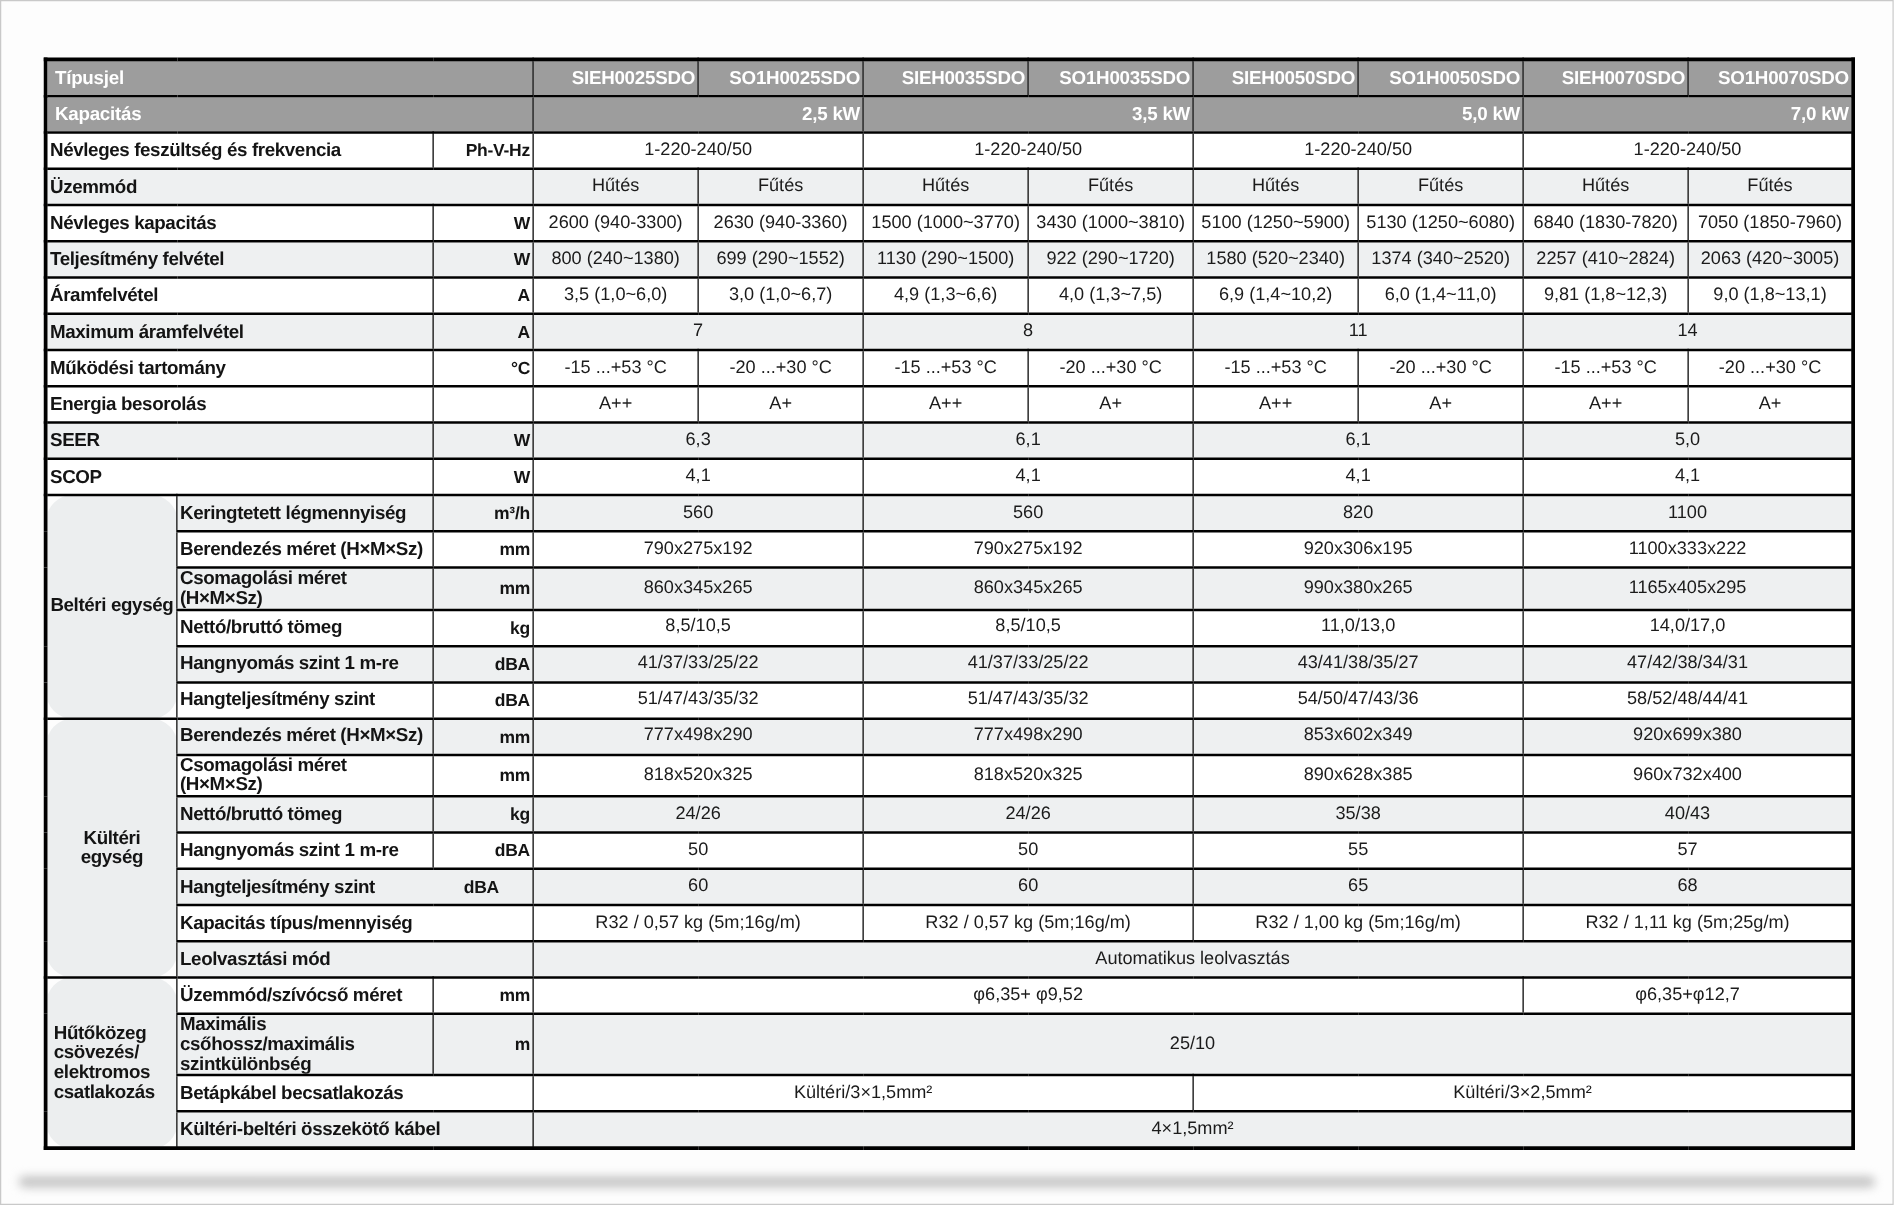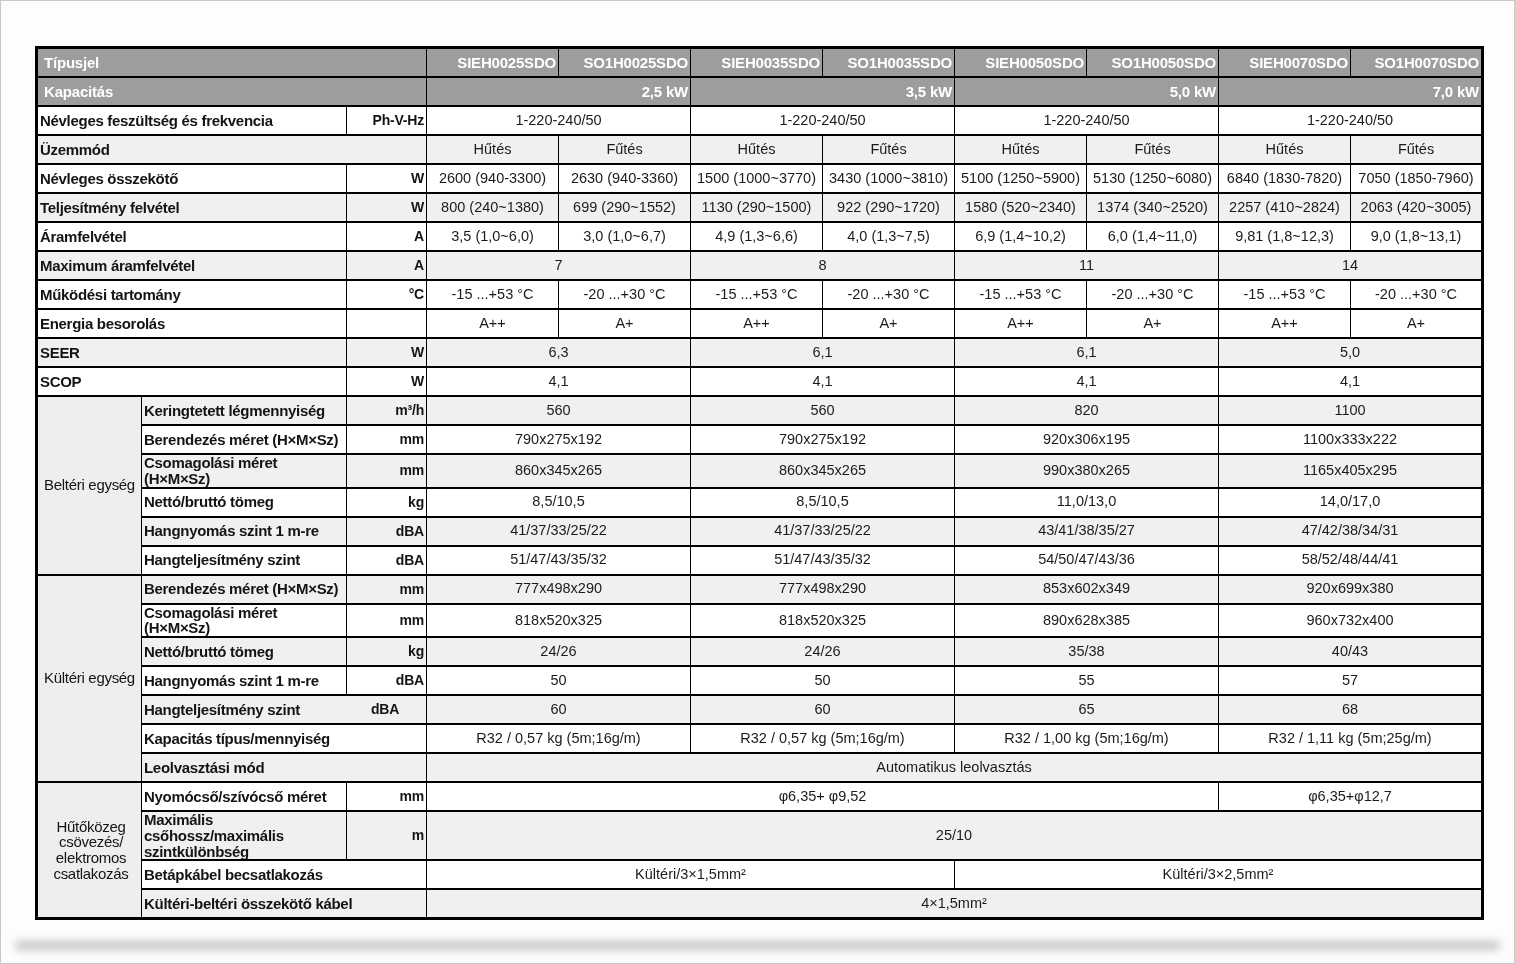--- a/index.html
+++ b/index.html
@@ -26,24 +26,24 @@
     vertical-align:middle;line-height:1.05;
   }
   tr.w td{background:#ffffff;}
   tr.g td{background:#eef0f1;}
   td.hd{
     background:#9d9d9d !important;color:#fff;font-weight:bold;
     font-size:15px;text-align:right;letter-spacing:-0.2px;
   }
   td.hd.tl{text-align:left;padding-left:6px;margin-top:19px;}
   td.sec{
-    background:#eceeef !important;font-weight:normal;font-size:15px;
-    text-align:center;letter-spacing:-0.3px;
-  }
-  td.sec.la{text-align:center;padding-left:5px;}
+    background:#eceeef !important;font-weight:bold;font-size:15px;
+    text-align:center;letter-spacing:-0.3px;border-radius:21px;
+  }
+  td.sec.la{text-align:left;padding-left:5px;}
   td.lbl{
     font-weight:bold;font-size:15px;text-align:left;padding-left:5px;
     letter-spacing:-0.3px;
   }
   td.unit{font-weight:bold;font-size:14px;text-align:right;letter-spacing:-0.2px;}
   td.val{font-size:14.5px;text-align:center;color:#1b1b1b;}
   td.gs{border-left-width:2px;}
   td.tall{height:53px;}
   .flu{display:flex;align-items:center;width:100%;}
   .flu .fl{flex:1;}
@@ -104,21 +104,21 @@
       <td class="val">Fűtés</td>
       <td class="val gs">Hűtés</td>
       <td class="val">Fűtés</td>
       <td class="val gs">Hűtés</td>
       <td class="val">Fűtés</td>
       <td class="val gs">Hűtés</td>
       <td class="val">Fűtés</td>
     </tr>
 
     <tr class="w">
-      <td class="lbl" colspan="2">Névleges összekötő</td>
+      <td class="lbl" colspan="2">Névleges kapacitás</td>
       <td class="unit">W</td>
       <td class="val">2600 (940-3300)</td>
       <td class="val">2630 (940-3360)</td>
       <td class="val gs">1500 (1000~3770)</td>
       <td class="val">3430 (1000~3810)</td>
       <td class="val gs">5100 (1250~5900)</td>
       <td class="val">5130 (1250~6080)</td>
       <td class="val gs">6840 (1830-7820)</td>
       <td class="val">7050 (1850-7960)</td>
     </tr>
@@ -304,21 +304,21 @@
       <td class="val gs" colspan="2">R32 / 1,00 kg (5m;16g/m)</td>
       <td class="val gs" colspan="2">R32 / 1,11 kg (5m;25g/m)</td>
     </tr>
     <tr class="g">
       <td class="lbl" colspan="2">Leolvasztási mód</td>
       <td class="val" colspan="8">Automatikus leolvasztás</td>
     </tr>
 
     <tr class="w">
       <td class="sec la" rowspan="4">Hűtőközeg csövezés/ elektromos csatlakozás</td>
-      <td class="lbl">Nyomócső/szívócső méret</td>
+      <td class="lbl">Üzemmód/szívócső méret</td>
       <td class="unit">mm</td>
       <td class="val" colspan="6">φ6,35+ φ9,52</td>
       <td class="val gs" colspan="2">φ6,35+φ12,7</td>
     </tr>
     <tr class="g">
       <td class="lbl tall">Maximális csőhossz/maximális szintkülönbség</td>
       <td class="unit">m</td>
       <td class="val" colspan="8">25/10</td>
     </tr>
     <tr class="w">

